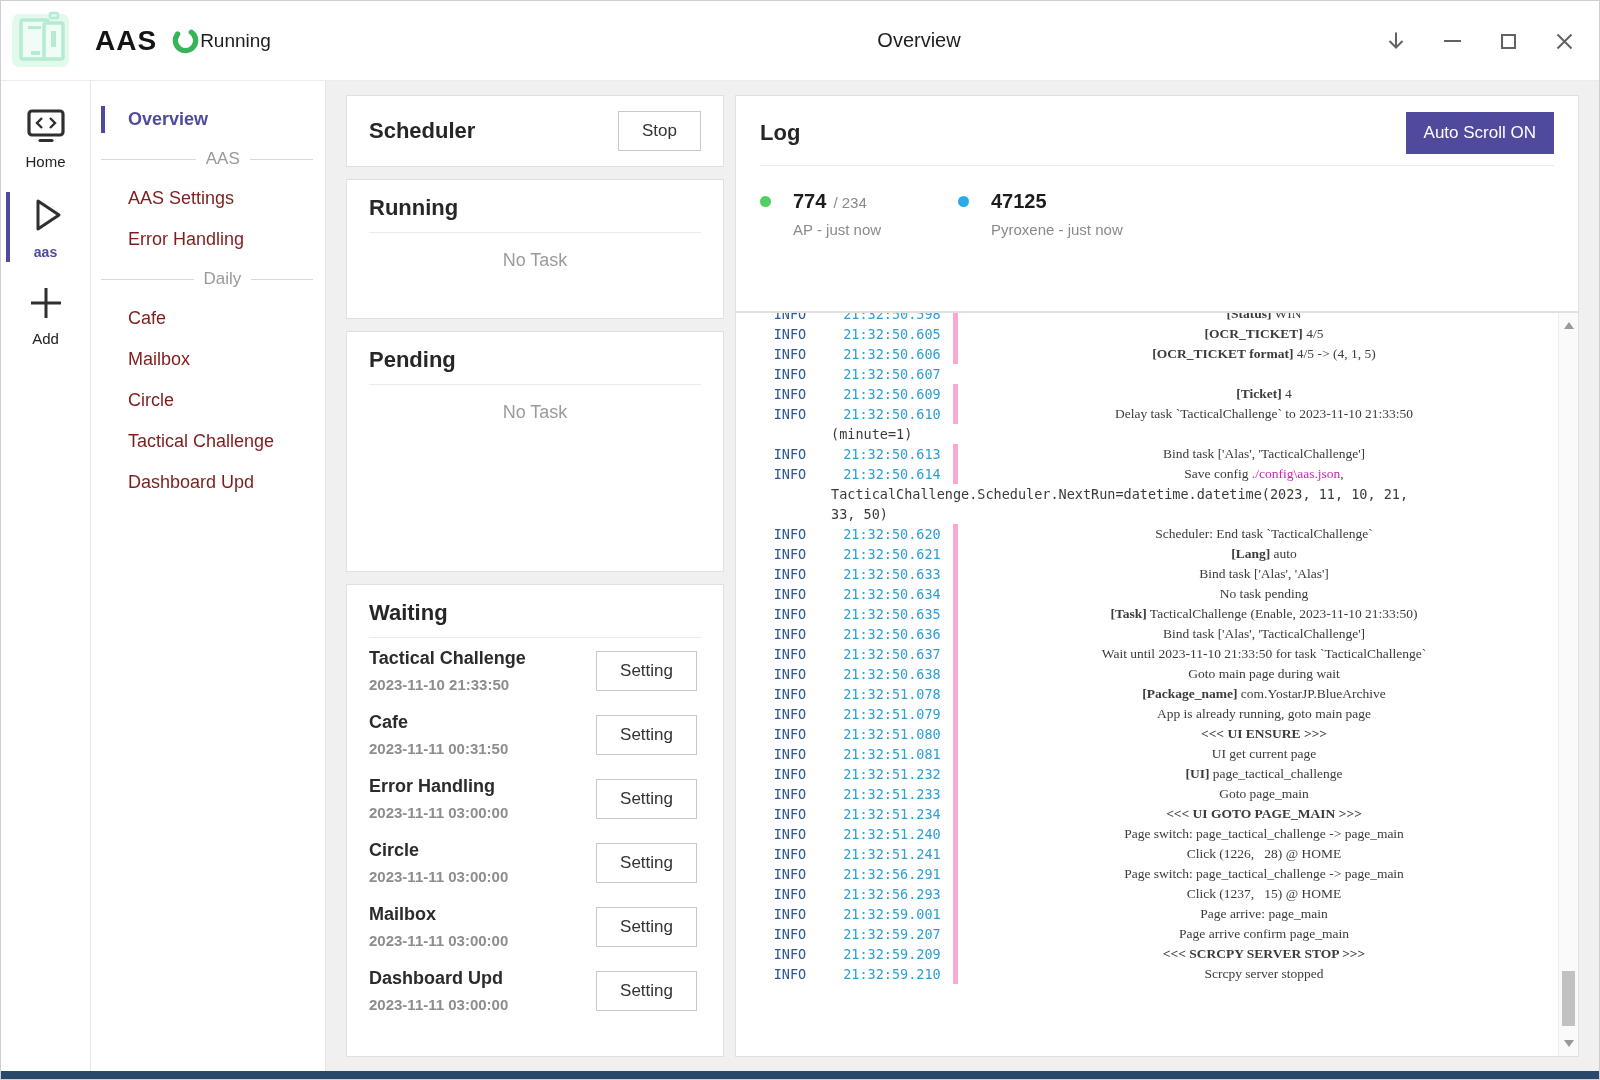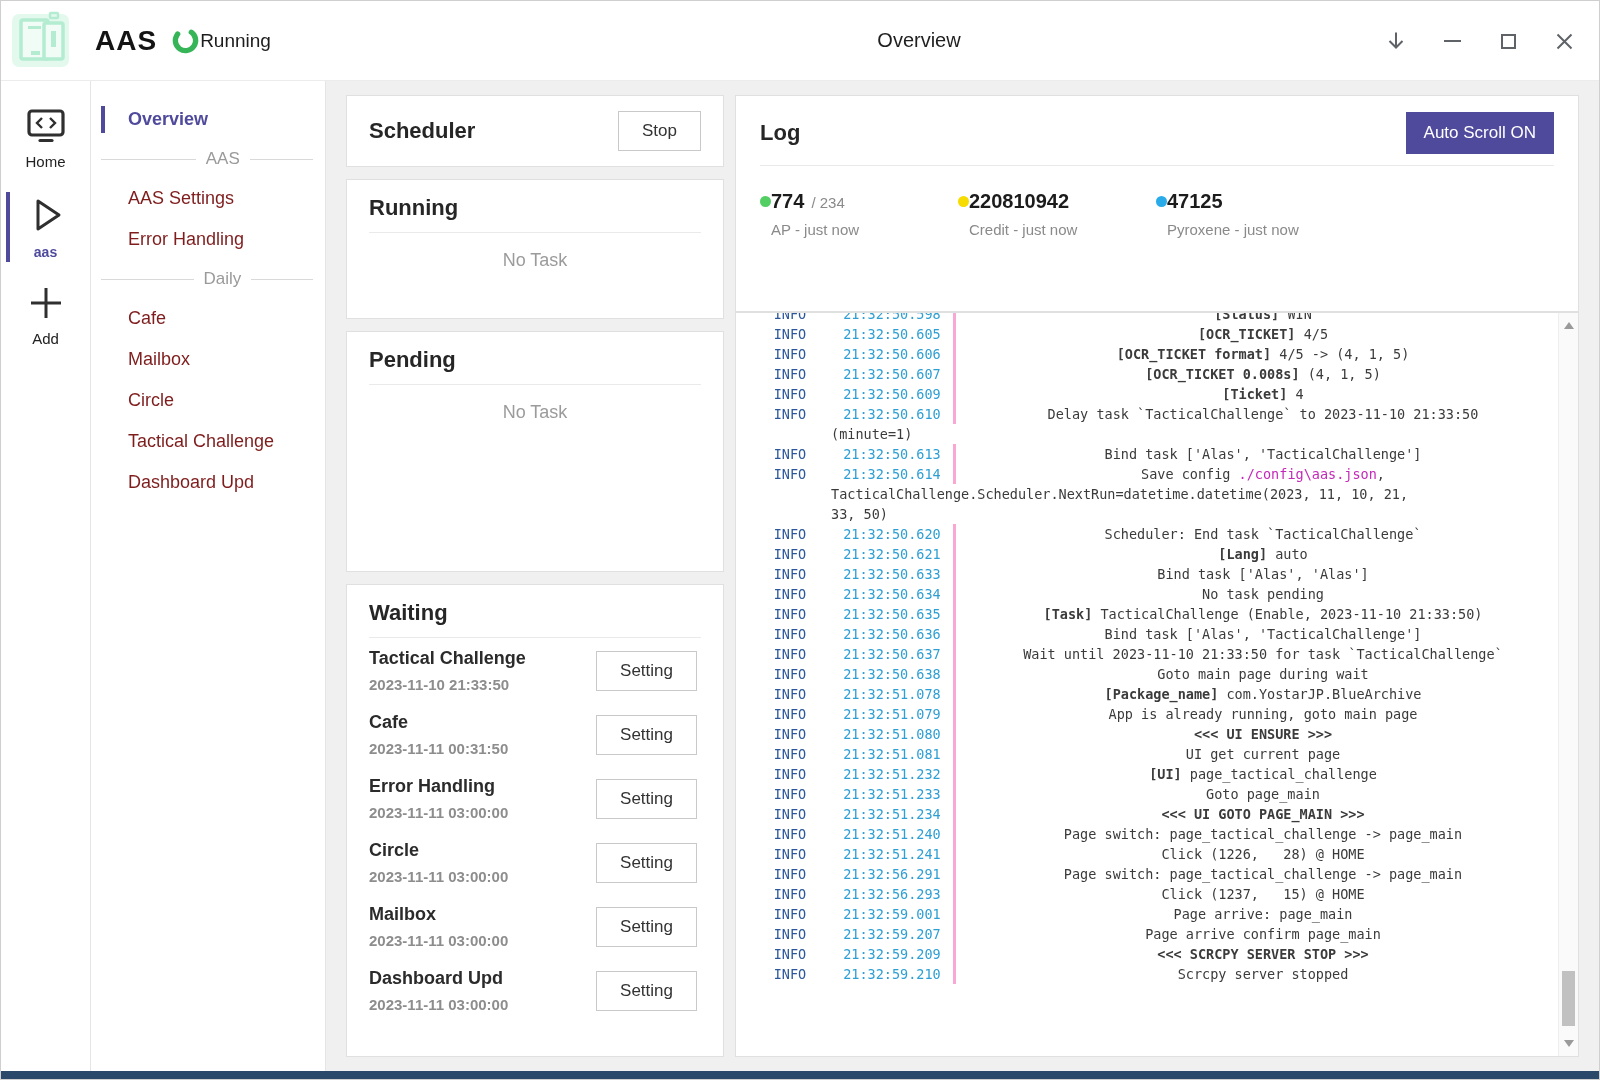--- a/index.html
+++ b/index.html
@@ -57,33 +57,33 @@
   .wi-time { font-size:15px; font-weight:600; color:#8d8d8d; }
   .wi-btn { padding:9px 20px; }
 
   
   .log-card { height:217px; flex:none; padding:16px 24px; }
   .log-head { display:flex; align-items:center; justify-content:space-between; }
   .btn.primary { background:var(--accent); color:#fff; border:none; font-size:17px; padding:11px 18px; }
   .stats { display:flex; margin-top:24px; }
   .stat { width:198px; display:flex; align-items:flex-start; }
   .stat-dot { width:11px; height:11px; border-radius:50%; margin-top:6px; flex:none; }
-  .stat-body { }
+  .stat-body { margin-left:22px; }
   .stat-value { font-size:20px; font-weight:bold; color:#1c1c1c; }
   .stat-suffix { font-size:15px; font-weight:normal; color:#8a8a8a; margin-left:7px; }
   .stat-label { font-size:15px; color:#8a8a8a; margin-top:8px; }
 
   
   .logout-card { flex:1; position:relative; overflow:hidden;text-align:center; }
   .log-view { position:absolute; left:0; top:0; right:20px; bottom:0; overflow:hidden; padding-left:13px; }
   .log-line { display:flex; white-space:pre; font-family:"DejaVu Sans Mono", monospace; font-size:13.5px; line-height:20px; }
   .log-view .log-line:first-child { margin-top:-9px; }
   .log-line .lvl { width:82px; flex:none; color:var(--log-level); }
   .log-line .ts { width:122px; flex:none; color:var(--log-time); }
-  .log-line .msg { flex:1; border-left:3px solid #f9a8d4; padding-left:12px; color:#3b3b3b; min-width:0; }
+  .log-line .msg { flex:1; border-left:5px solid #f9a8d4; padding-left:12px; color:#3b3b3b; min-width:0;font-family:Liberation Serif, serif; }
   .log-line.cont { padding-left:82px; color:#3b3b3b; }
   .sg-b { font-weight:bold; }
   .sg-p { color:var(--log-path); }
   .scrollbar { position:absolute; top:0; right:0; bottom:0; width:20px; background:#fafafa; border-left:1px solid #eee; }
   .sb-up, .sb-down { position:absolute; left:5px; width:0; height:0; border-left:5px solid transparent; border-right:5px solid transparent; cursor:pointer; }
   .sb-up { top:9px; border-bottom:7px solid #9a9a9a; }
   .sb-down { bottom:9px; border-top:7px solid #9a9a9a; }
   .sb-thumb { position:absolute; left:3px; right:3px; bottom:30px; height:55px; background:#c1c1c1; cursor:pointer; }
 
   .bottombar { height:8px; flex:none; background:#29486a; }
@@ -255,41 +255,34 @@
           <hr>
           <div class="stats">
               <div class="stat">
                 <span class="stat-dot" style="background: rgb(82, 206, 99);"></span>
                 <div class="stat-body">
                   <div class="stat-value">774<span class="stat-suffix">/ 234</span></div>
                   <div class="stat-label">AP - just now</div>
                 </div>
               </div>
               <div class="stat">
-                <span class="stat-dot" style="background: rgb(246, 220, 0);"></span>
-                <div class="stat-body">
-                  <div class="stat-value">220810942</div>
-                  <div class="stat-label">Credit - just now</div>
-                </div>
-              </div>
-              <div class="stat">
                 <span class="stat-dot" style="background: rgb(40, 171, 232);"></span>
                 <div class="stat-body">
                   <div class="stat-value">47125</div>
                   <div class="stat-label">Pyroxene - just now</div>
                 </div>
               </div>
             </div>
         </div>
         <div class="card logout-card">
           <div class="log-view">
               <div class="log-line"><span class="lvl">INFO</span><span class="ts">21:32:50.598</span><span class="msg"><span class="sg-b">[Status]</span><span class="sg-n"> WIN</span></span></div>
               <div class="log-line"><span class="lvl">INFO</span><span class="ts">21:32:50.605</span><span class="msg"><span class="sg-b">[OCR_TICKET]</span><span class="sg-n"> 4/5</span></span></div>
               <div class="log-line"><span class="lvl">INFO</span><span class="ts">21:32:50.606</span><span class="msg"><span class="sg-b">[OCR_TICKET format]</span><span class="sg-n"> 4/5 -&gt; (4, 1, 5)</span></span></div>
-              <div class="log-line"><span class="lvl">INFO</span><span class="ts">21:32:50.607</span><span class="msg"><span class="sg-b">[OCR_TICKET 0.008s]</span><span class="sg-n"> (4, 1, 5)</span></span></div>
+              <div class="log-line"><span class="lvl">INFO</span><span class="ts">21:32:50.607</span></div>
               <div class="log-line"><span class="lvl">INFO</span><span class="ts">21:32:50.609</span><span class="msg"><span class="sg-b">[Ticket]</span><span class="sg-n"> 4</span></span></div>
               <div class="log-line"><span class="lvl">INFO</span><span class="ts">21:32:50.610</span><span class="msg"><span class="sg-n">Delay task `TacticalChallenge` to 2023-11-10 21:33:50</span></span></div>
               <div class="log-line cont"><span class="sg-n">(minute=1)</span></div>
               <div class="log-line"><span class="lvl">INFO</span><span class="ts">21:32:50.613</span><span class="msg"><span class="sg-n">Bind task ['Alas', 'TacticalChallenge']</span></span></div>
               <div class="log-line"><span class="lvl">INFO</span><span class="ts">21:32:50.614</span><span class="msg"><span class="sg-n">Save config </span><span class="sg-p">./config\aas.json</span><span class="sg-n">,</span></span></div>
               <div class="log-line cont"><span class="sg-n">TacticalChallenge.Scheduler.NextRun=datetime.datetime(2023, 11, 10, 21,</span></div>
               <div class="log-line cont"><span class="sg-n">33, 50)</span></div>
               <div class="log-line"><span class="lvl">INFO</span><span class="ts">21:32:50.620</span><span class="msg"><span class="sg-n">Scheduler: End task `TacticalChallenge`</span></span></div>
               <div class="log-line"><span class="lvl">INFO</span><span class="ts">21:32:50.621</span><span class="msg"><span class="sg-b">[Lang]</span><span class="sg-n"> auto</span></span></div>
               <div class="log-line"><span class="lvl">INFO</span><span class="ts">21:32:50.633</span><span class="msg"><span class="sg-n">Bind task ['Alas', 'Alas']</span></span></div>

